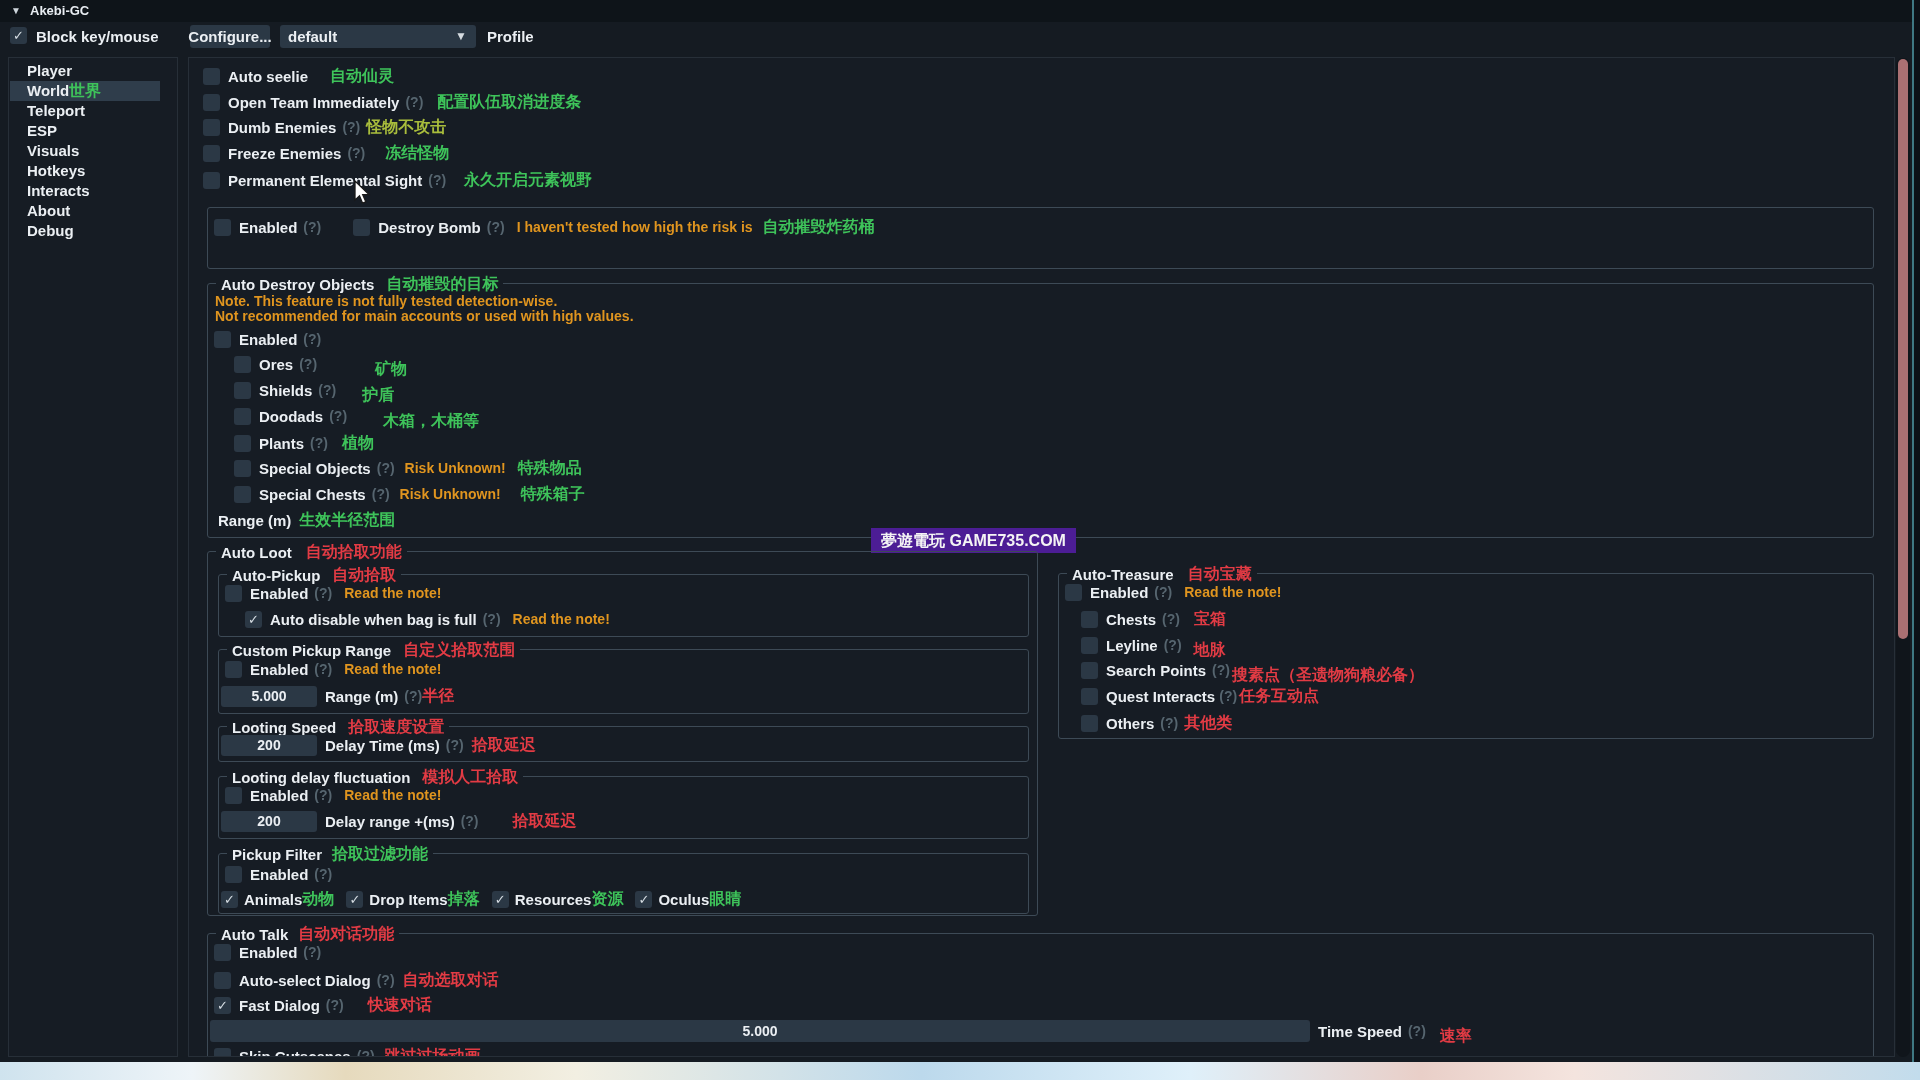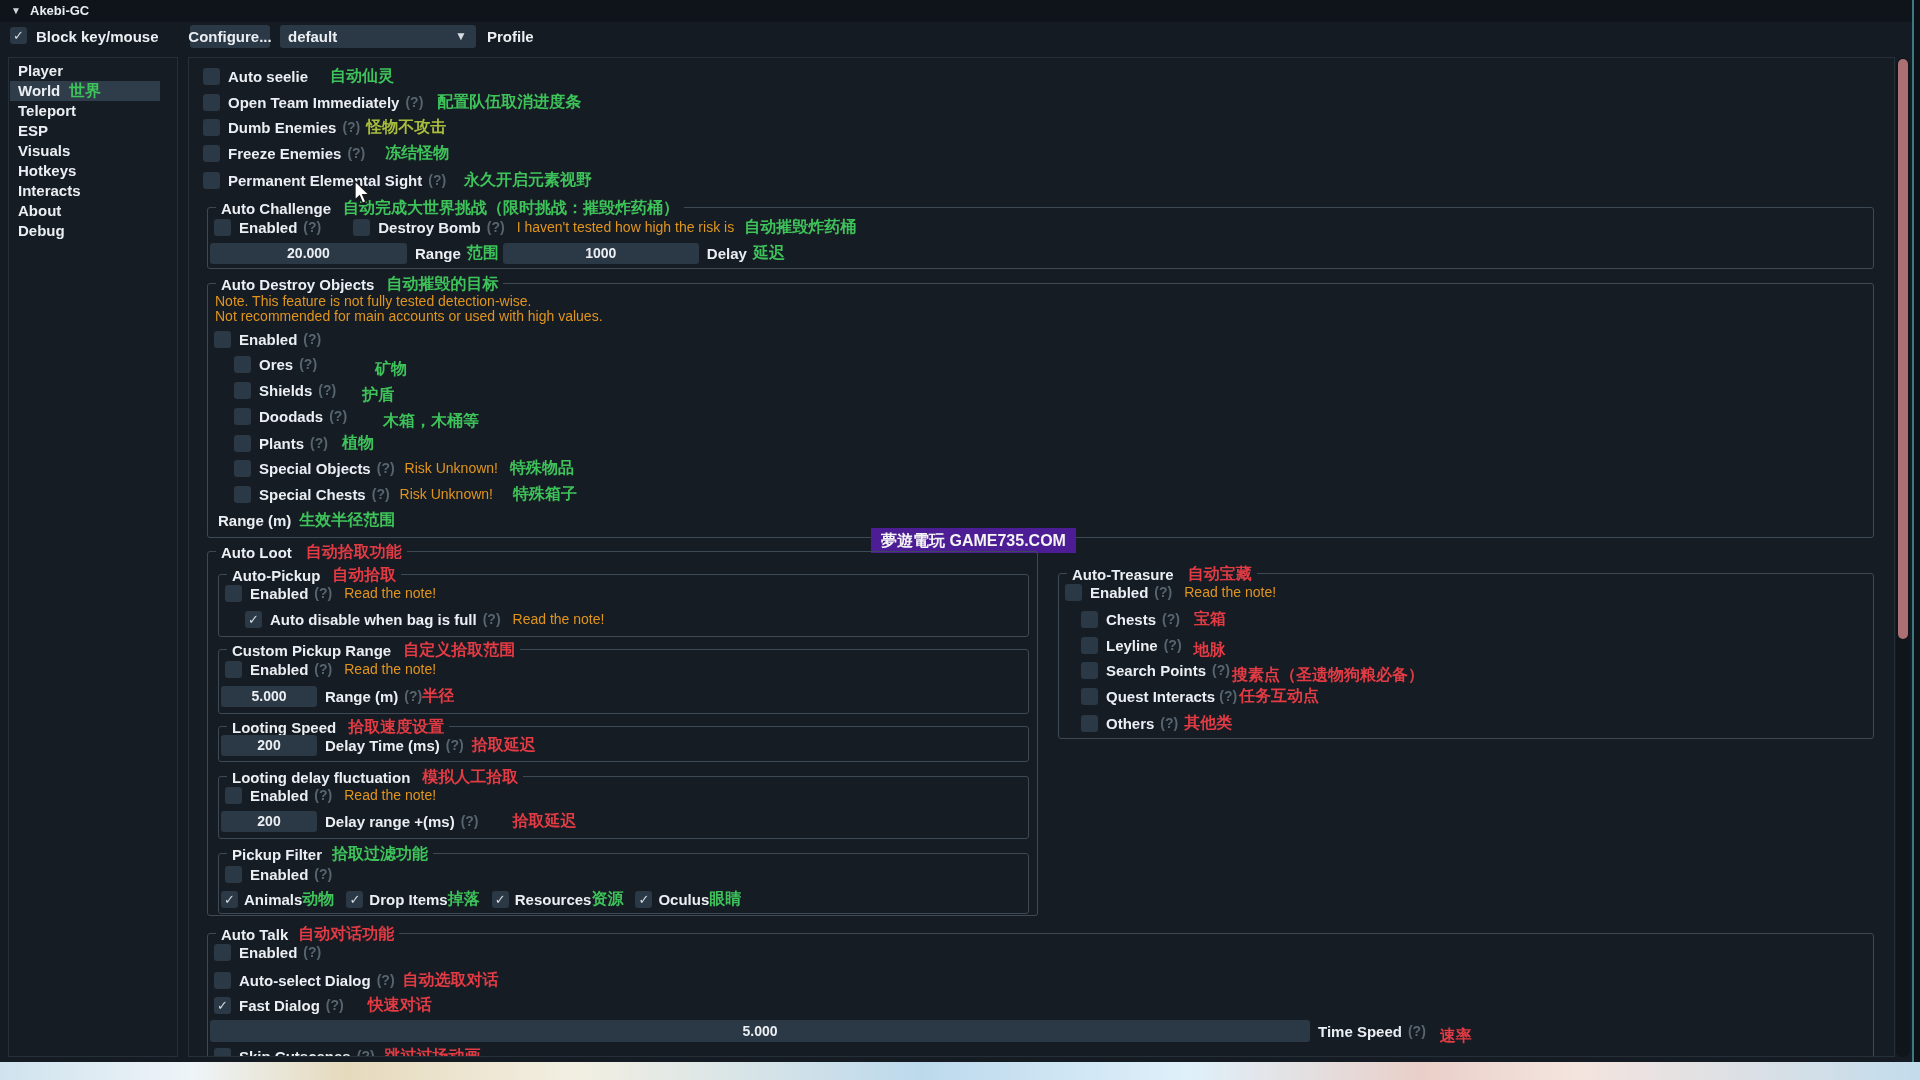--- a/index.html
+++ b/index.html
@@ -15,42 +15,42 @@
   .titlebar .tri { position:absolute; left:11px; top:0; font-size:10px; color:#cdd5db; }
   .titlebar .tt { position:absolute; left:30px; top:0; }
   .rightedge { position:absolute; left:1912px; top:0; width:8px; height:1062px;
     background:#0c1117; border-left:2px solid #3f7883; }
 
   .txt { color:#ebeff3; font-weight:700; font-size:15px; white-space:nowrap; }
   .H { color:#56656f; font-weight:700; font-size:14px; white-space:nowrap; }
   .G { color:#3ec35a; font-weight:700; font-size:16px; white-space:nowrap; }
   .Y { color:#a9bd3c; font-weight:700; font-size:16px; white-space:nowrap; }
   .R { color:#e23b44; font-weight:700; font-size:16px; white-space:nowrap; }
-  .O { color:#e0951f; font-weight:400; font-size:14px; white-space:nowrap; }
+  .O { color:#e0951f; font-weight:700; font-size:14px; white-space:nowrap; }
   .dn { position:relative; top:5px; }
 
   .cb { width:17px; height:17px; min-width:17px; background:#2b3845; border-radius:3px;
     display:inline-flex; align-items:center; justify-content:center; }
   .cb .ck { font-style:normal; color:#d6dde3; font-size:13px; font-weight:700; line-height:17px; }
   .btn { background:#2b3845; border-radius:3px; color:#ebeff3; font-weight:700; font-size:15px;
     display:flex; align-items:center; justify-content:center; }
   .combo { background:#2b3845; border-radius:3px; color:#ebeff3; font-weight:700; font-size:15px;
     display:flex; align-items:center; padding:0 8px; position:relative;text-align:center; }
   .combo .arr { position:absolute; right:9px; top:4px; font-size:12px; color:#d5dbe0; }
 
   .topbar-cb { position:absolute; left:10px; top:27px; }
   .topbar-cb-label { position:absolute; left:36px; top:28px; }
   .btn-configure { position:absolute; left:190px; top:25px; width:80px; height:23px; }
   .combo-profile { position:absolute; left:280px; top:25px; width:196px; height:23px; }
   .lbl-profile { position:absolute; left:487px; top:28px; }
 
   .sidebar { position:absolute; left:8px; top:57px; width:170px; height:1000px;
     background:#161c24; border:1px solid #272f38; }
   .si { position:absolute; left:1px; width:150px; height:20px; line-height:20px;
-    padding-left:8px; color:#ebeff3; font-weight:700; font-size:15px; }
+    padding-left:17px; color:#ebeff3; font-weight:700; font-size:15px; }
   .si.sel { background:#2f3d4b; }
   .si .zh { position:absolute; left:59px; top:0; line-height:20px; }
 
   .content { position:absolute; left:188px; top:57px; width:1707px; height:1000px;
     background:#161c24; border:1px solid #272f38; overflow:hidden; }
 
   .row { position:absolute; height:22px; display:flex; align-items:center; }
   .box { position:absolute; border:1px solid #3d4a56; border-radius:3px; }
   .hd { position:absolute; top:-10px; left:8px; background:#161c24; padding:0 5px;
     height:20px; display:flex; align-items:center; white-space:nowrap; }
@@ -131,41 +131,29 @@
       <span class="G" style="margin-left:20px">冻结怪物</span>
     </div>
     <div class="row" style="top:111px;left:14px">
       <span class="cb"></span>
       <span class="txt" style="margin-left:8px">Permanent Elemental Sight</span>
       <span class="H" style="margin-left:6px">(?)</span>
       <span class="G" style="margin-left:18px">永久开启元素视野</span>
     </div>
 
     <div class="box" style="left:18px;top:149px;width:1667px;height:62px">
-      <div class="hd">
-        <span class="txt">Auto Challenge</span>
-        <span class="G" style="margin-left:12px">自动完成大世界挑战（限时挑战：摧毁炸药桶）</span>
-      </div>
       <div class="row" style="top:8px;left:6px">
         <span class="cb"></span>
         <span class="txt" style="margin-left:8px">Enabled</span>
         <span class="H" style="margin-left:6px">(?)</span>
         <span class="cb" style="margin-left:32px"></span>
         <span class="txt" style="margin-left:8px">Destroy Bomb</span>
         <span class="H" style="margin-left:6px">(?)</span>
         <span class="O" style="margin-left:12px">I haven't tested how high the risk is</span>
         <span class="G" style="margin-left:10px">自动摧毁炸药桶</span>
-      </div>
-      <div class="row" style="top:34px;left:2px">
-        <span class="in" style="width:197px">20.000</span>
-        <span class="txt" style="margin-left:8px">Range</span>
-        <span class="G" style="margin-left:6px">范围</span>
-        <span class="in" style="width:196px;margin-left:4px">1000</span>
-        <span class="txt" style="margin-left:8px">Delay</span>
-        <span class="G" style="margin-left:6px">延迟</span>
       </div>
     </div>
 
     <div class="box" style="left:18px;top:225px;width:1667px;height:255px">
       <div class="hd">
         <span class="txt">Auto Destroy Objects</span>
         <span class="G" style="margin-left:12px">自动摧毁的目标</span>
       </div>
       <div class="note O" style="top:9px">Note. This feature is not fully tested detection-wise.</div>
       <div class="note O" style="top:24px">Not recommended for main accounts or used with high values.</div>

